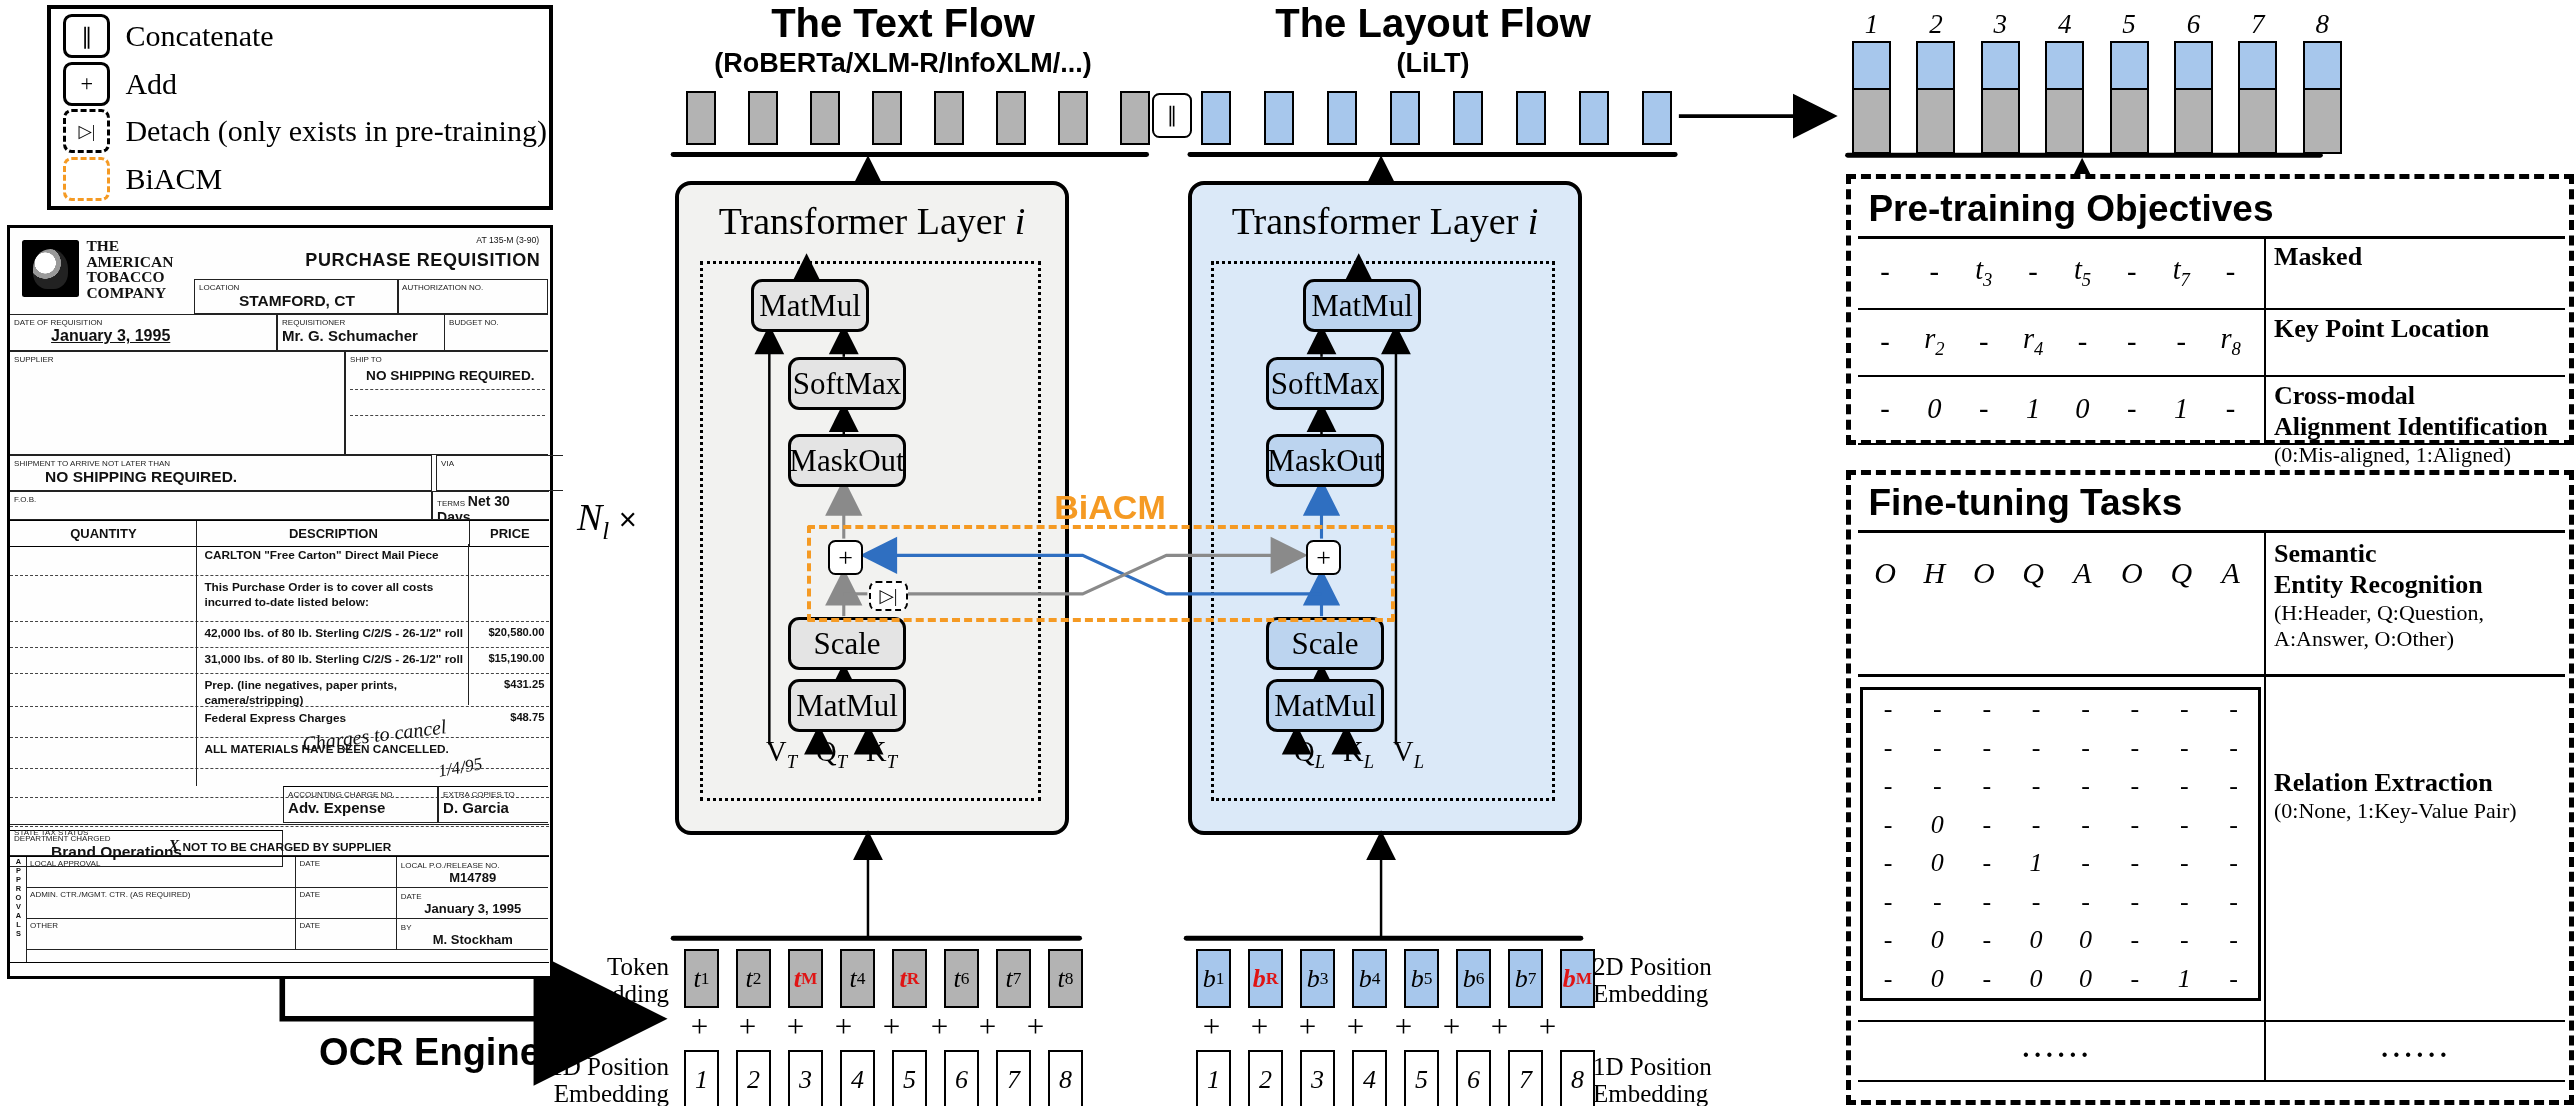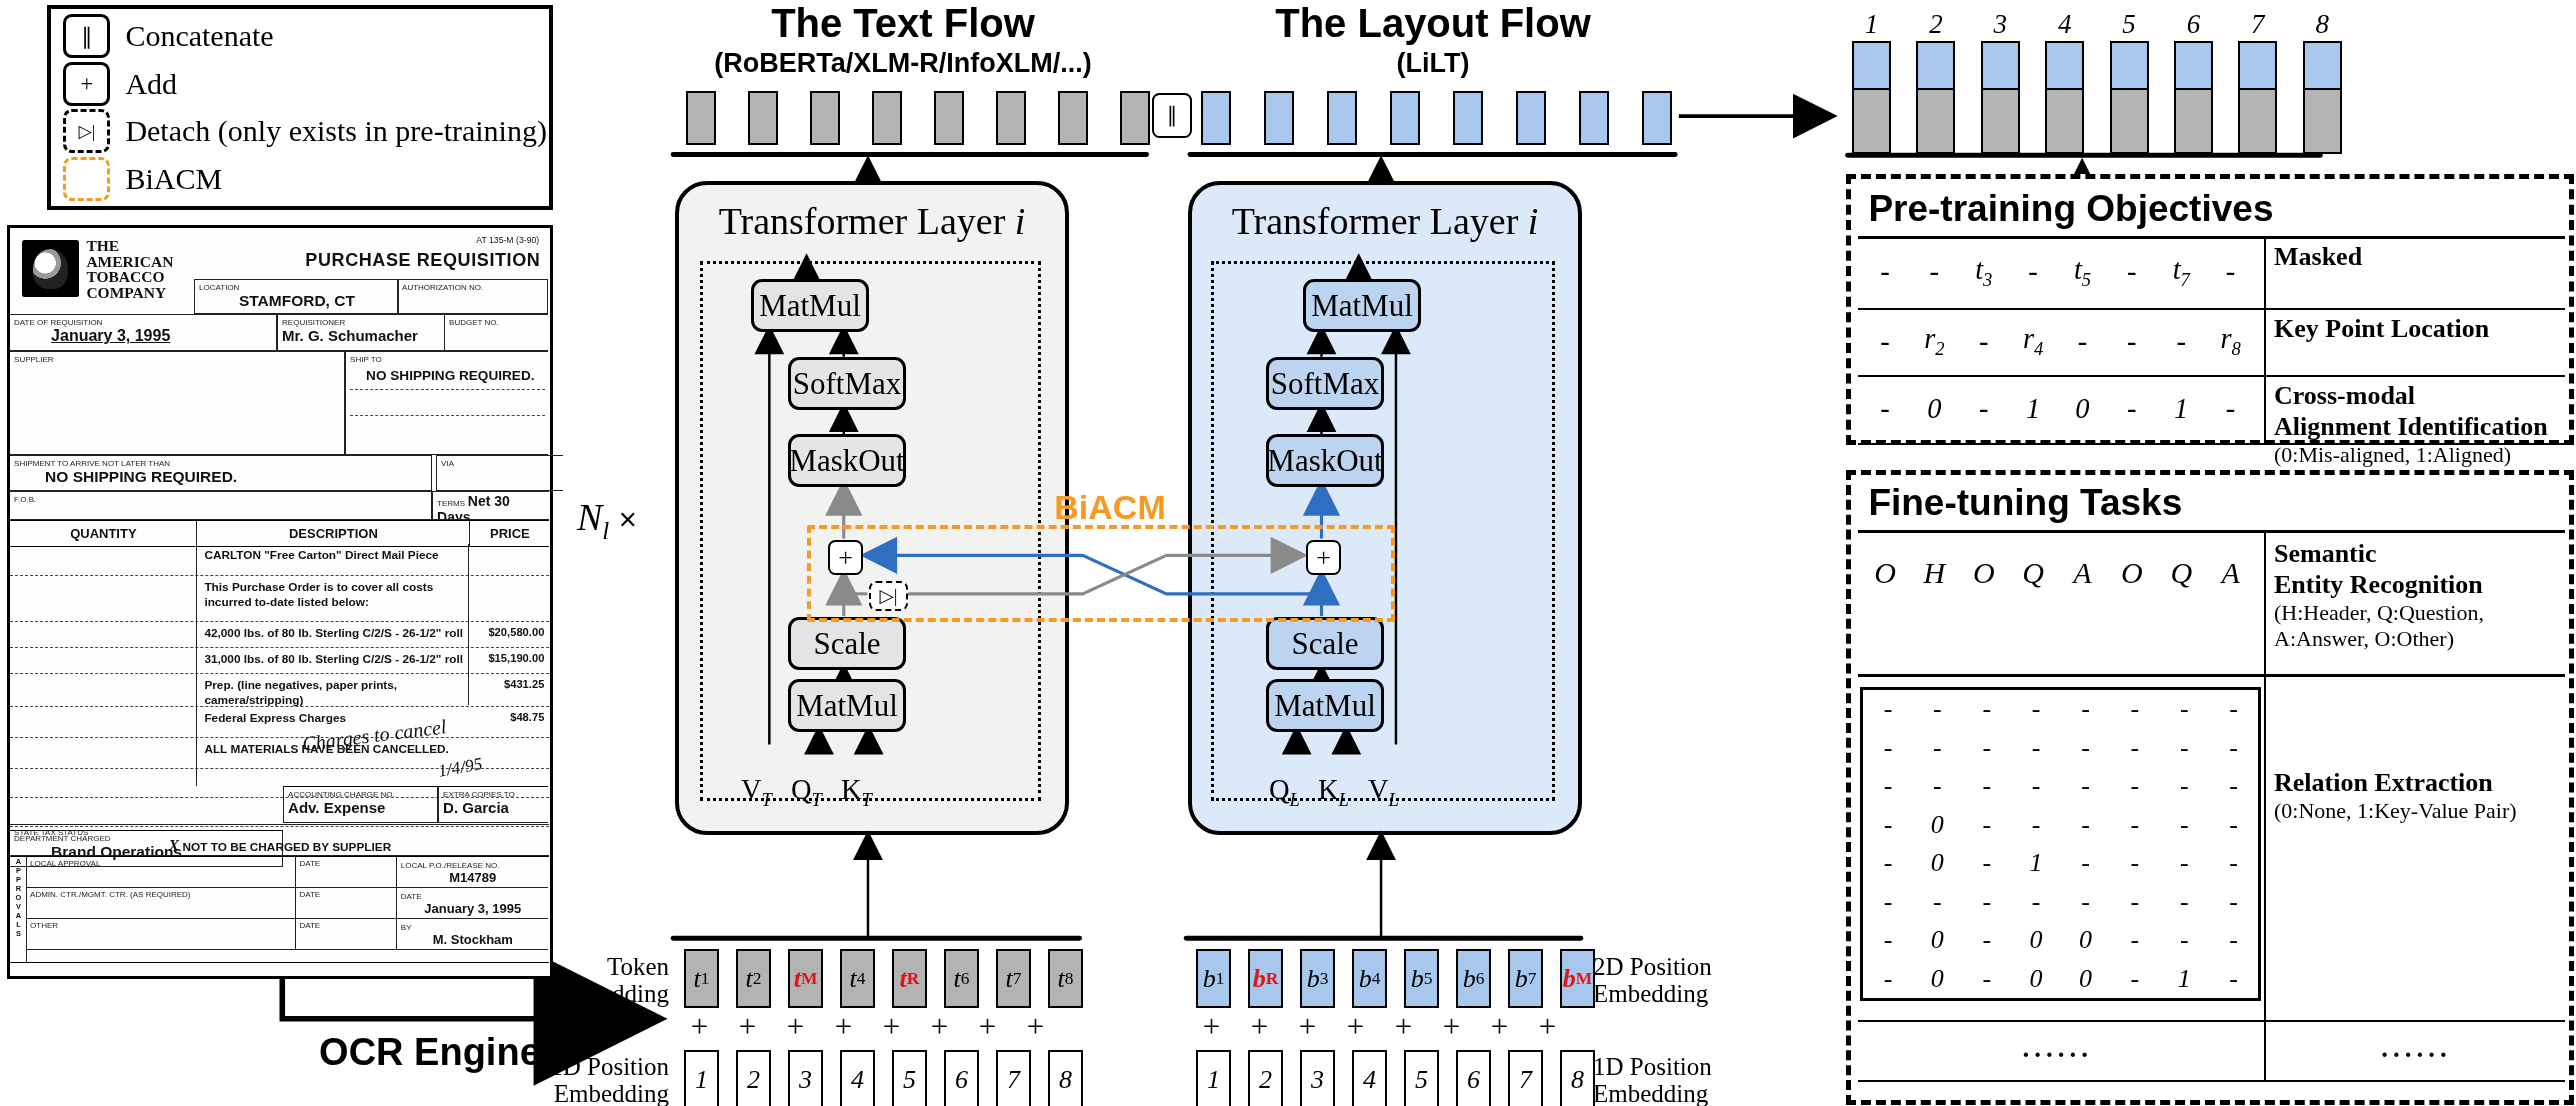--- a/index.html
+++ b/index.html
@@ -1,19 +1,19 @@
 <!DOCTYPE html>
 <html style="--accent-orange: #f59a23; --wire-blue: #2f6fc1; --wire-gray: #8a8a8a; --box-gray: #b3b3b3; --box-blue: #a7c7ec; --block-gray: #e4e4e4; --block-blue: #bcd4ef; --container-gray: #f2f2f0; --container-blue: #dbe9f8; --token-red: #e01414;font-size:10px"><head>
 <meta charset="utf-8">
 <style>
   html,body{margin:0;padding:0;background:#fff;}
   #canvas{position:relative;width:2576px;height:1107px;background:#fff;overflow:hidden;
           font-family:"Liberation Serif",serif;color:#000;}
   
-  .flowbox{position:absolute;top:181px;width:386px;height:646px;border:4.3px solid #000;border-radius:32px;z-index:1;}
+  .flowbox{position:absolute;top:181px;width:386px;height:646px;border:4.3px solid #000;border-radius:16px;z-index:1;}
   #text-container{left:675px;background:var(--container-gray);}
   #layout-container{left:1188px;background:var(--container-blue);}
   .layer-title{position:absolute;top:13.6px;left:0;width:100%;text-align:center;font-size:38px;z-index:2;}
   .dottedbox{position:absolute;border:3.7px dotted #000;z-index:1;background:transparent;}
   
   .block{position:absolute;border:3.1px solid #000;border-radius:11.2px;display:flex;align-items:center;justify-content:center;
          font-size:31px;z-index:4;}
   .block.gray{background:var(--block-gray);}
   .block.blue{background:var(--block-blue);}
   .opbox{position:absolute;border:2.5px solid #000;border-radius:7.4px;background:#fff;display:flex;align-items:center;justify-content:center;
@@ -40,21 +40,21 @@
   .emb.blue{background:var(--box-blue);}
   .emb.white{background:#fff;font-style:italic;}
   .plus-cell{display:flex;align-items:center;justify-content:center;font-size:31px;}
   .emb i{font-style:italic;}
   .emb sub{font-size:17.4px;font-style:normal;}
   .red{color:var(--token-red);font-weight:bold;}
   .emblabel{position:absolute;font-size:25px;line-height:27px;z-index:3;}
   .emblabel.right{text-align:left;}
   .emblabel.left{text-align:right;}
   
-  .qkv{position:absolute;width:56px;text-align:left;font-size:28.5px;z-index:4;margin-top:38px;}
+  .qkv{position:absolute;width:56px;text-align:right;font-size:28.5px;z-index:4;}
   .qkv sub{font-size:18.6px;font-style:italic;}
   
   #biacm-box{position:absolute;left:807px;top:525px;width:580px;height:89px;border:4.3px dashed var(--accent-orange);z-index:4;border-radius:2.5px;}
   #biacm-label{position:absolute;left:1017px;top:488px;width:186px;text-align:center;color:var(--accent-orange);
     font-family:"Liberation Sans",sans-serif;font-weight:bold;font-size:34px;z-index:5;}
   
   #legend{position:absolute;left:47px;top:5px;width:506px;height:205px;border:4.3px solid #000;background:#fff;z-index:3;
           display:flex;flex-direction:column;justify-content:space-around;padding:3.7px 0;box-sizing:border-box;}
   .lgrow{display:flex;align-items:center;gap:15px;padding-left:12.4px;}
   .lgicon{width:41px;height:38px;border:3.1px solid #000;border-radius:8.7px;display:flex;align-items:center;justify-content:center;

